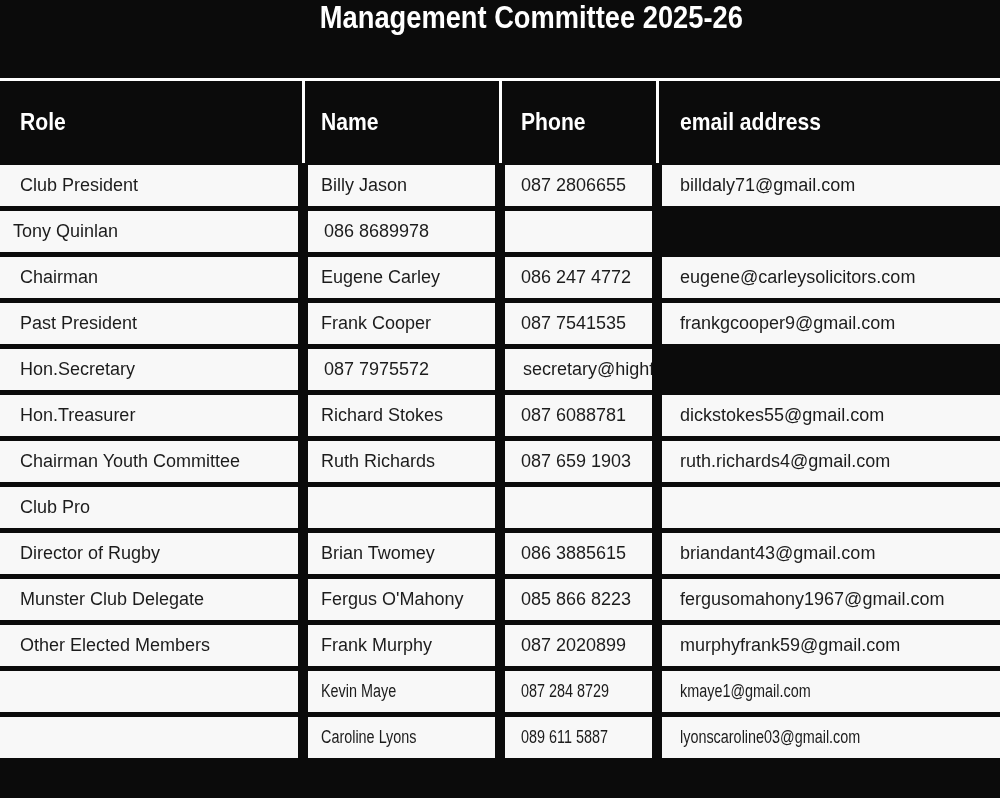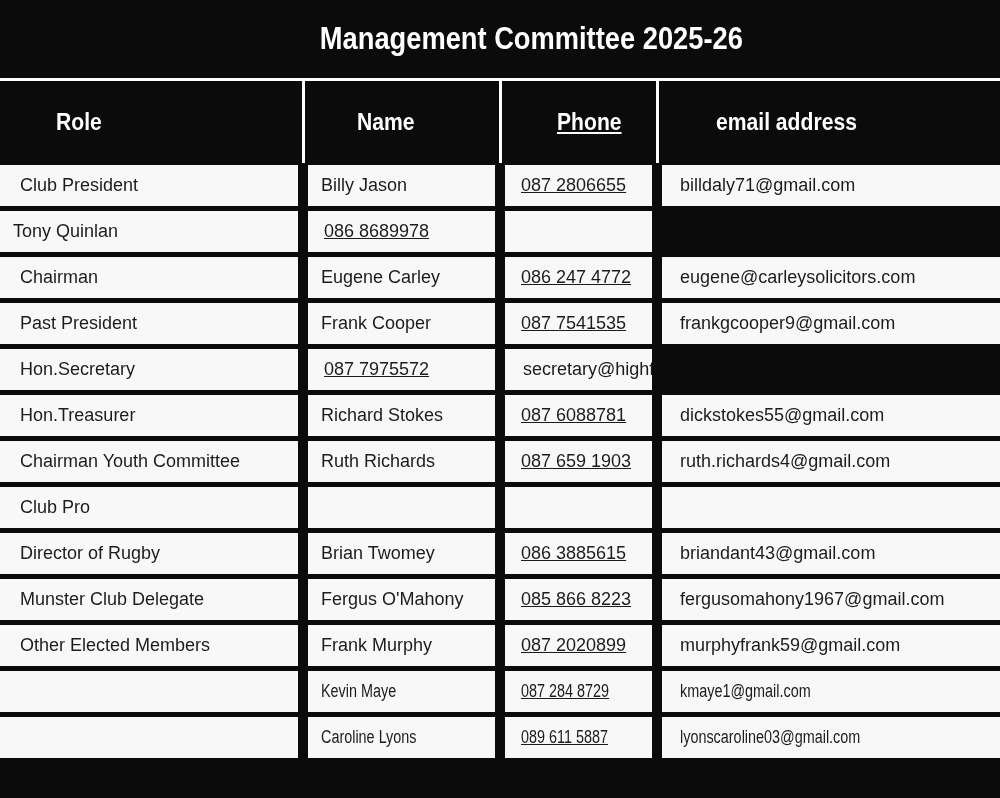--- a/index.html
+++ b/index.html
@@ -11,21 +11,21 @@
     position: relative;
     width: 1000px;
     height: 798px;
     background: #0b0b0b;
     overflow: hidden;
   }
   
   .title-band {
     height: 78px;
     display: flex;
-    align-items: center;
+    align-items: flex-start;
     justify-content: center;
   }
   .title-band .title {
     color: #ffffff;
     font-size: 31px;
     font-weight: bold;
     white-space: nowrap;
     display: inline-block;
     transform: scaleX(0.88);
     transform-origin: center center;
@@ -44,21 +44,20 @@
     height: 82px;
   }
   .header-cell {
     position: relative;
     display: flex;
     align-items: center;
     color: #ffffff;
     font-size: 24px;
     font-weight: bold;
     white-space: nowrap;
-    margin-left: 36px;
   }
   .header-cell .label {
     display: inline-block;
     transform: scaleX(0.88);
     transform-origin: left center;
   }
   .header-cell.hsep::after {
     content: "";
     position: absolute;
     right: -6.5px;
@@ -74,21 +73,21 @@
     background: #f8f8f8;
     color: #1c1c1c;
     font-size: 18px;
     display: flex;
     align-items: center;
     white-space: nowrap;
     overflow: hidden;
   }
   .pad-role  { padding-left: 20px; }
   .pad-name  { padding-left: 13px; }
-  .pad-phone { padding-left: 16px; text-decoration: underline; }
+  .pad-phone { padding-left: 16px; }
   .pad-email { padding-left: 18px; }
   .cell .txt { display: inline-block; }
   .cell .txt.cond {
     transform: scaleX(0.8);
     transform-origin: left center;
   }
   
 </style>
 </head>
 <body>

